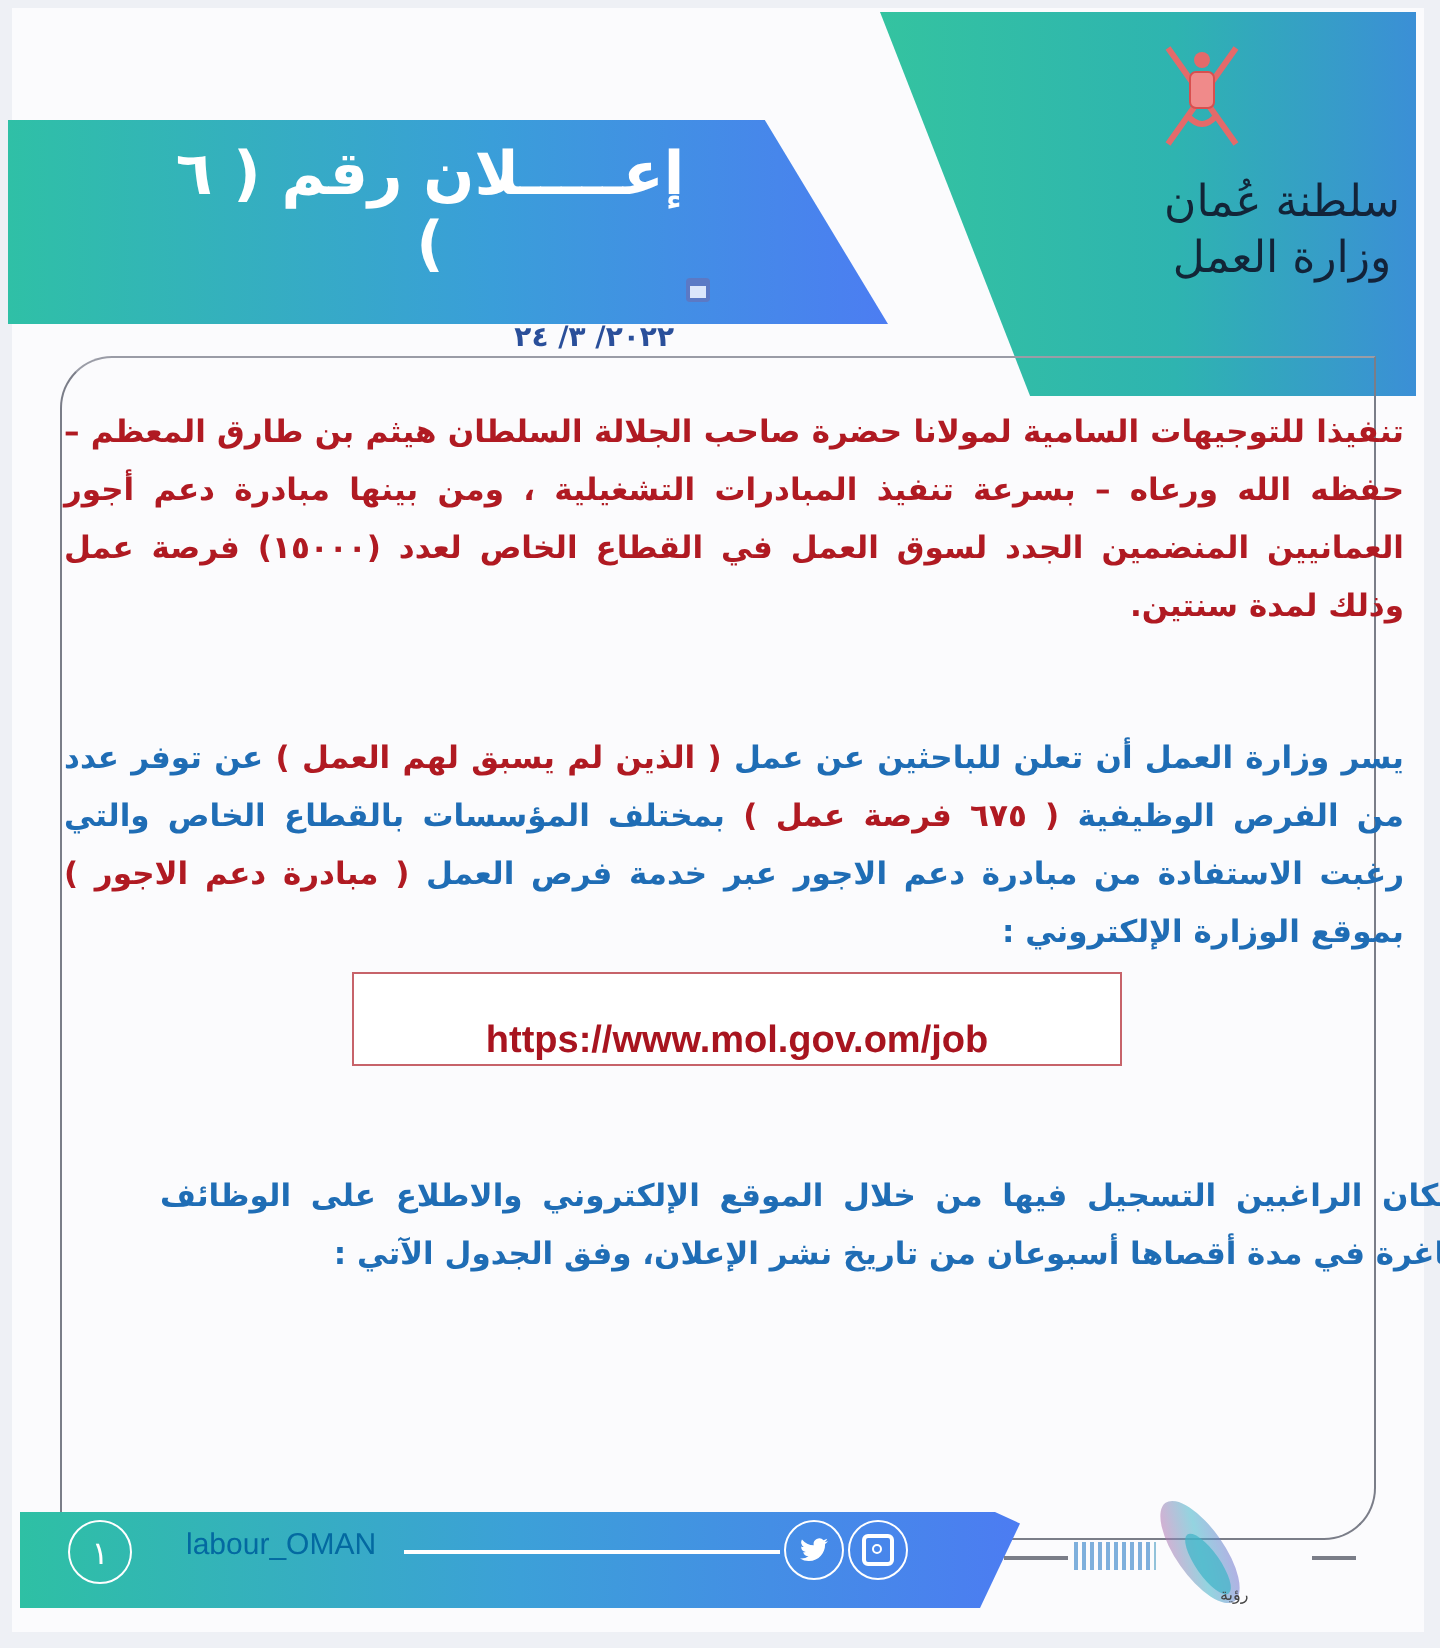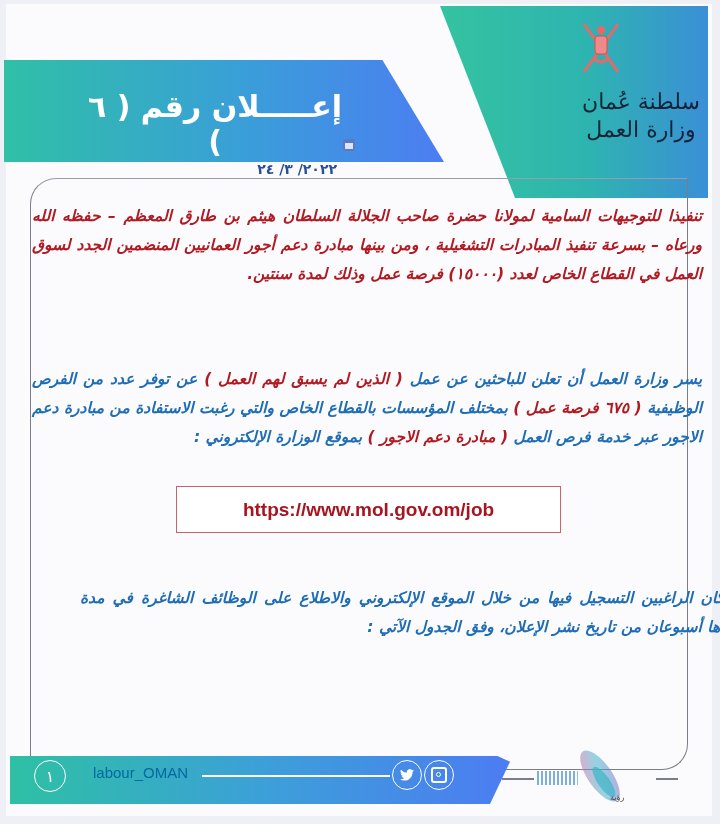--- a/index.html
+++ b/index.html
@@ -5,39 +5,39 @@
   html,body{margin:0;padding:0;}
   body{width:720px;height:824px;background:#eef0f5;font-family:"DejaVu Sans",sans-serif;position:relative;overflow:hidden;}
   .page{position:absolute;left:6px;top:4px;width:706px;height:812px;background:#fbfbfd;}
   .header-band{position:absolute;left:440px;top:6px;width:268px;height:192px;
     background:linear-gradient(90deg,#34c3a0 0%,#2eb4b0 55%,#3b8fd6 100%);
     clip-path:polygon(0 0,100% 0,100% 100%,28% 100%,0 0);border-bottom-left-radius:40px;}
   .title-banner{position:absolute;left:4px;top:60px;width:440px;height:102px;
     background:linear-gradient(90deg,#2fc0a6 0%,#3a9ed9 55%,#4c7df2 100%);
     clip-path:polygon(0 0,86% 0,100% 100%,0 100%);}
   .title-text{position:absolute;left:80px;top:70px;width:270px;text-align:center;color:#fff;
-    font-family:"DejaVu Sans",sans-serif;font-weight:bold;font-size:30px;direction:rtl;margin-top:19px;}
+    font-family:"DejaVu Sans",sans-serif;font-weight:bold;font-size:30px;direction:rtl;}
   .emblem{position:absolute;left:576px;top:18px;width:50px;height:64px;}
   .ministry-text{position:absolute;left:546px;top:88px;width:190px;text-align:center;color:#0f172a;
     font-family:"DejaVu Serif",serif;font-size:22px;line-height:28px;direction:rtl;opacity:.9;}
   .frame{position:absolute;left:30px;top:178px;width:656px;height:590px;border:1.5px solid #7a7d88;
     border-top:1.5px solid #9a9ca6;border-radius:26px 0 26px 0;}
   .date-row{position:absolute;left:225px;top:134px;width:130px;height:22px;display:flex;align-items:center;gap:6px;direction:rtl;}
   .date-text{color:#2a4f9a;font-weight:bold;font-size:14px;letter-spacing:1px;margin-top:48px;}
   .cal-icon{width:12px;height:12px;background:#5b79c5;border-radius:2px;position:relative;}
   .cal-icon::after{content:"";position:absolute;left:2px;top:4px;width:8px;height:6px;background:#dce6fb;}
   .para{position:absolute;left:32px;width:670px;direction:rtl;text-align:justify;text-align-last:right;
-    font-weight:bold;font-size:15.5px;line-height:29px;font-family:"DejaVu Sans",sans-serif;font-style:italic;}
+    font-weight:bold;font-size:15.5px;line-height:29px;font-family:"DejaVu Sans",sans-serif;}
   .red{color:#b01a22;}
   .blue{color:#1f6db5;}
   .p1{top:202px;}
   .p2{top:365px;}
   .p3{top:584px;padding-left:48px;}
   .url-box{position:absolute;left:176px;top:486px;width:383px;height:45px;border:1.5px solid #c7636a;background:#fff;
-    display:flex;align-items:center;justify-content:center;}
+    display:flex;align-items:flex-end;justify-content:center;}
   .url-text{color:#a8141f;font-family:"Liberation Sans",sans-serif;font-weight:bold;font-size:19px;}
   .footer-bar{position:absolute;left:10px;top:756px;width:500px;height:48px;
     background:linear-gradient(90deg,#2ec0a4 0%,#3ca0d8 50%,#4c7cf2 100%);
     clip-path:polygon(0 0,97.5% 0,100% 12%,96% 100%,0 100%);}
   .page-num{position:absolute;left:34px;top:760px;width:30px;height:30px;border:1.5px solid #fff;border-radius:50%;
     color:#fff;display:flex;align-items:center;justify-content:center;font-size:16px;}
   .handle{position:absolute;left:93px;top:764px;color:#0369a1;font-family:"Liberation Sans",sans-serif;font-size:15px;}
   .handle-line{position:absolute;left:202px;top:775px;width:188px;height:2px;background:#fff;}
   .social{position:absolute;top:760px;width:28px;height:28px;border:1.5px solid #fff;border-radius:50%;
     display:flex;align-items:center;justify-content:center;color:#fff;font-size:13px;}

